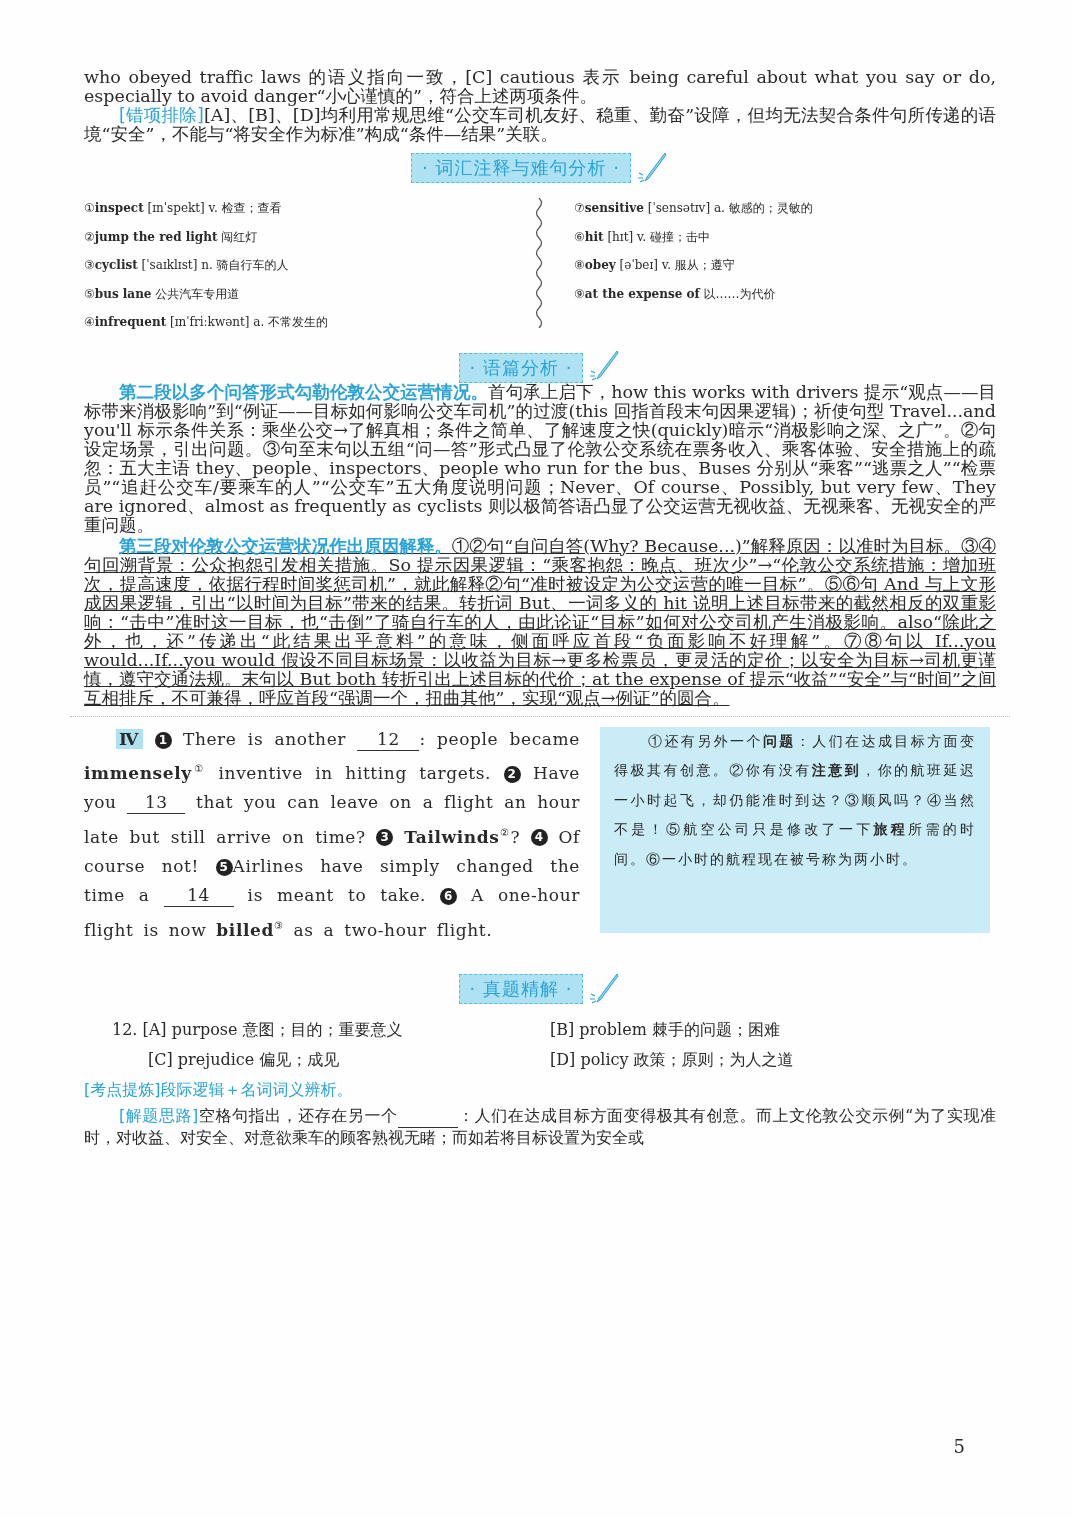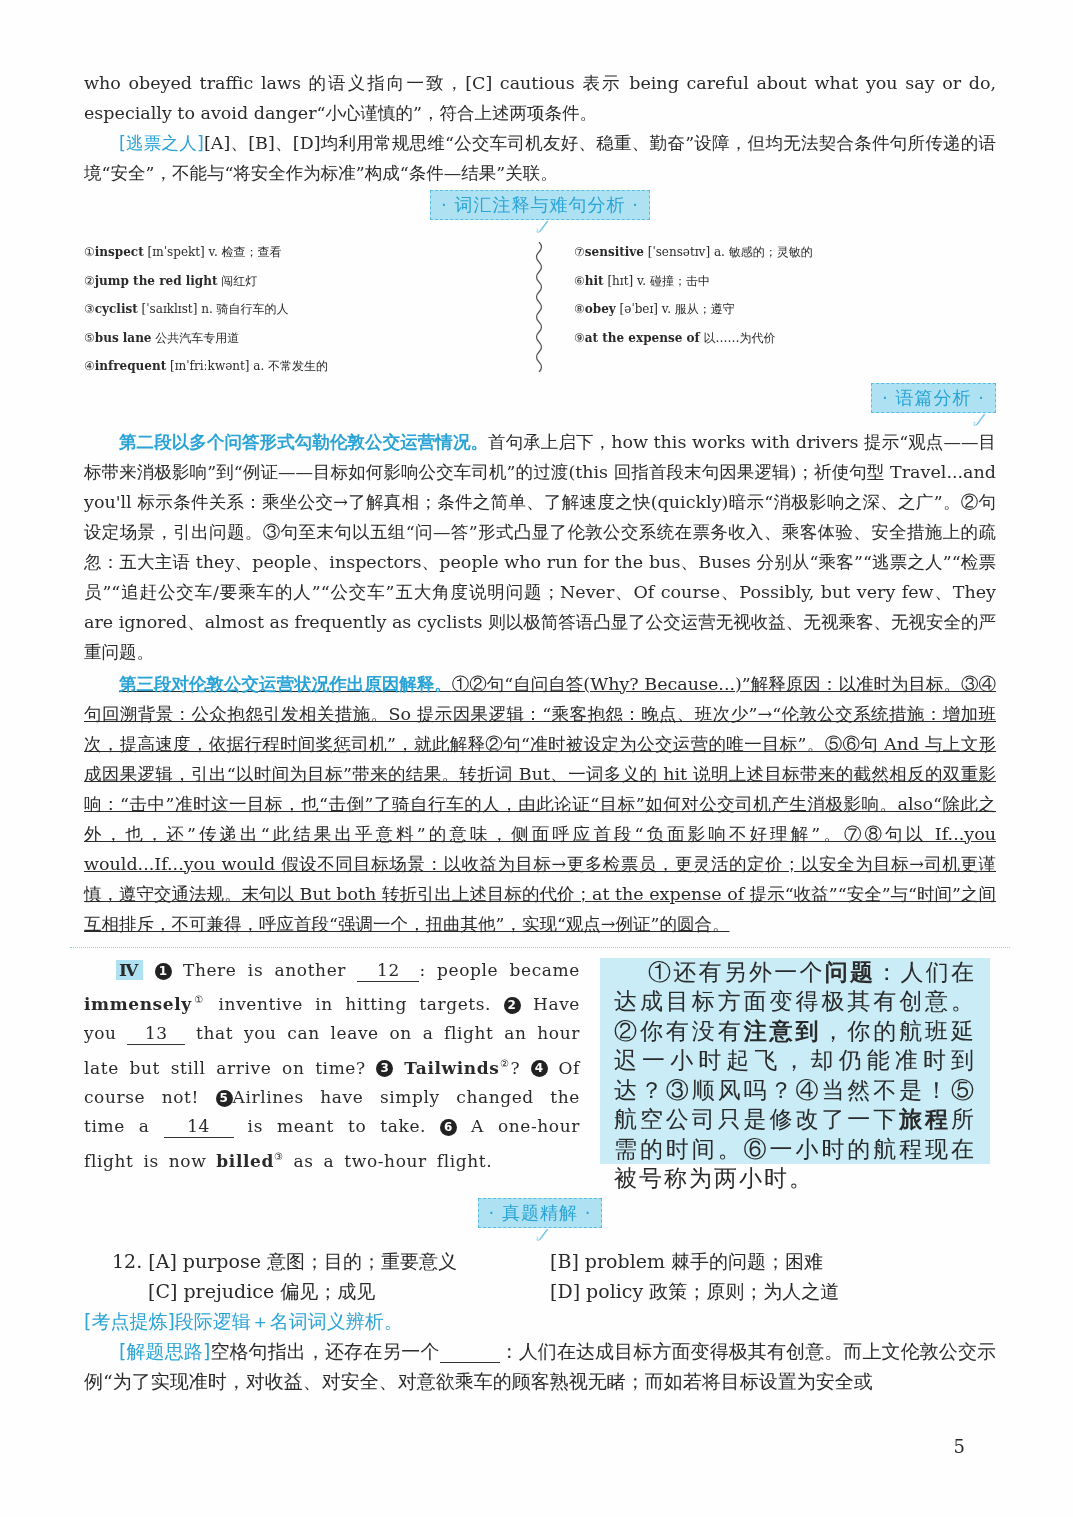--- a/index.html
+++ b/index.html
@@ -5,26 +5,26 @@
   * { box-sizing: border-box; margin: 0; padding: 0; }
   html, body { width: 1073px; height: 1517px; background: #fefefe; }
   body {
     font-family: "DejaVu Serif", "Liberation Serif", serif;
     color: #2a2a2a;
     font-size: 17.5px;
     position: relative;
     overflow: hidden;
   }
   .page { position: absolute; left: 84px; top: 68px; width: 912px; }
-  .para { line-height: 30px; text-align: justify; }
+  .para { line-height: 19px; text-align: justify; }
   .indent { text-indent: 35px; }
   .blue { color: #2aa3d6; font-family: "DejaVu Sans", "Liberation Sans", sans-serif; font-weight: bold; }
   .tag { color: #2aa3d6; font-family: "DejaVu Sans", "Liberation Sans", sans-serif; }
   .section-head {
-    display: flex; justify-content: center; align-items: center; height: 44px; flex-direction: column;
+    display: flex; justify-content: center; align-items: center; height: 44px;
   }
   .badge {
     background: #aee2f3;
     border: 1.5px dashed #58bde0;
     color: #2aa3d6;
     font-family: "DejaVu Sans", "Liberation Sans", sans-serif;
     font-size: 18px;
     padding: 2px 10px;
     letter-spacing: 1px;
   }
@@ -52,39 +52,39 @@
   }
   .num-circle {
     display: inline-block; width: 17px; height: 17px; border-radius: 50%;
     background: #222; color: #fff; font-size: 12px; line-height: 17px;
     text-align: center; font-family: "DejaVu Sans", sans-serif; font-weight: bold;
     text-indent: 0; vertical-align: 1px;
   }
   .blank { display: inline-block; border-bottom: 1px solid #333; text-align: center; line-height: 22px; }
   .passage-cn {
     margin-left: 20px; width: 390px; background: #c9ecf6;
-    padding: 0 14px 12px 14px; font-size: 23px; line-height: 29.5px;
+    padding: 0 14px 12px 14px; font-size: 14px; line-height: 29.5px;
     letter-spacing: 2px; text-align: justify; margin-top: 2px; height: 206px;
   }
   .passage-cn b { font-family: "DejaVu Sans", sans-serif; }
-  .answers { font-size: 19px; line-height: 30px; margin-top: 4px; }
+  .answers { font-size: 16px; line-height: 30px; margin-top: 4px; }
   .ans-row { display: flex; }
   .ans-row .a1 { width: 466px; padding-left: 30px; }
   .ans-row .a1.first { padding-left: 0; }
   .page-number { position: absolute; right: 108px; top: 1436px; font-size: 18px; }
   sup { font-size: 10px; }
 </style>
 </head>
 <body>
 
 <div class="page">
 
   <p class="para">who obeyed traffic laws 的语义指向一致，[C] cautious 表示 being careful about what you say or do, especially to avoid danger“小心谨慎的”，符合上述两项条件。</p>
   <p class="para indent">
-    <span class="tag">[逃票之人]</span><span>[A]、[B]、[D]均利用常规思维“公交车司机友好、稳重、勤奋”设障，但均无法契合条件句所传递的语境“安全”，不能与“将安全作为标准”构成“条件—结果”关联。</span>
+    <span class="tag">[错项排除]</span><span>[A]、[B]、[D]均利用常规思维“公交车司机友好、稳重、勤奋”设障，但均无法契合条件句所传递的语境“安全”，不能与“将安全作为标准”构成“条件—结果”关联。</span>
   </p>
 
   <div class="section-head" style="margin-top:2px;">
     <span class="badge">· 词汇注释与难句分析 ·</span>
     <svg class="quill" viewBox="0 0 34 34">
       <path d="M30 2 L12 26 L10 30 L14 27 L31 4 Z" fill="#8fd3ec" stroke="#2aa3d6" stroke-width="1"></path>
       <path d="M4 22 l4 2 M3 27 l5 0 M5 31 l4 -2" stroke="#2aa3d6" stroke-width="1.2"></path>
     </svg>
   </div>
 

